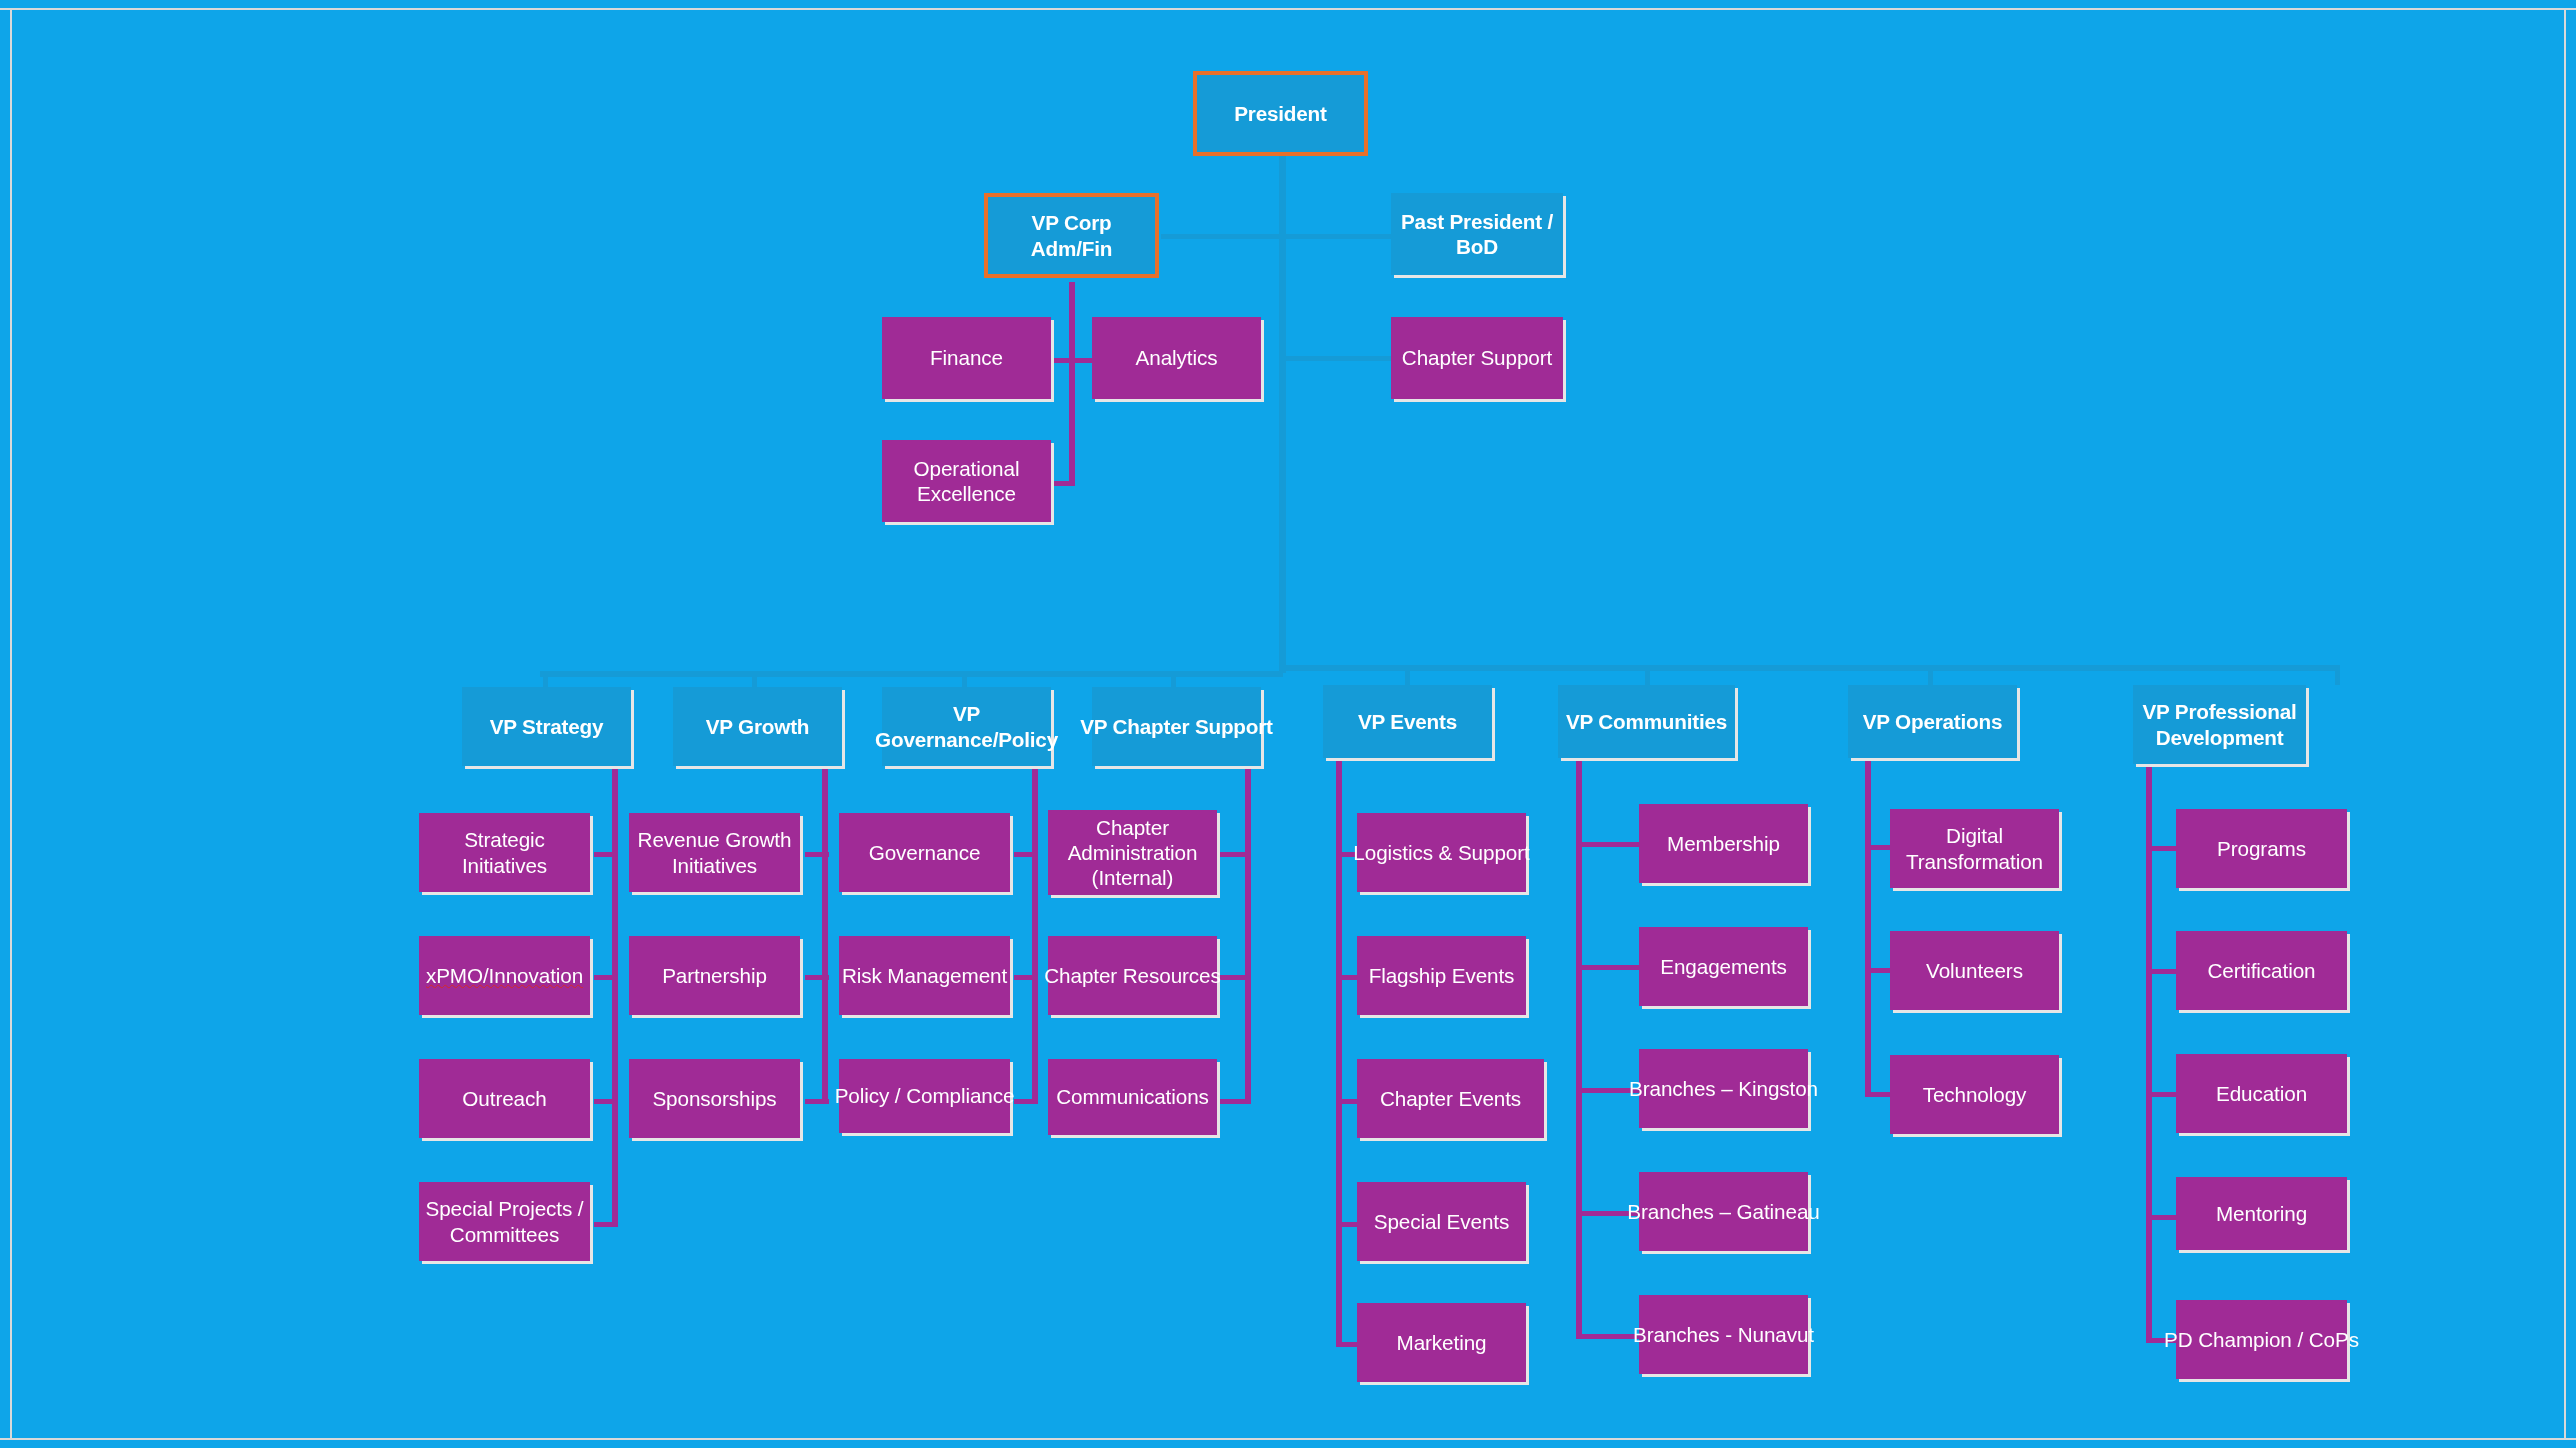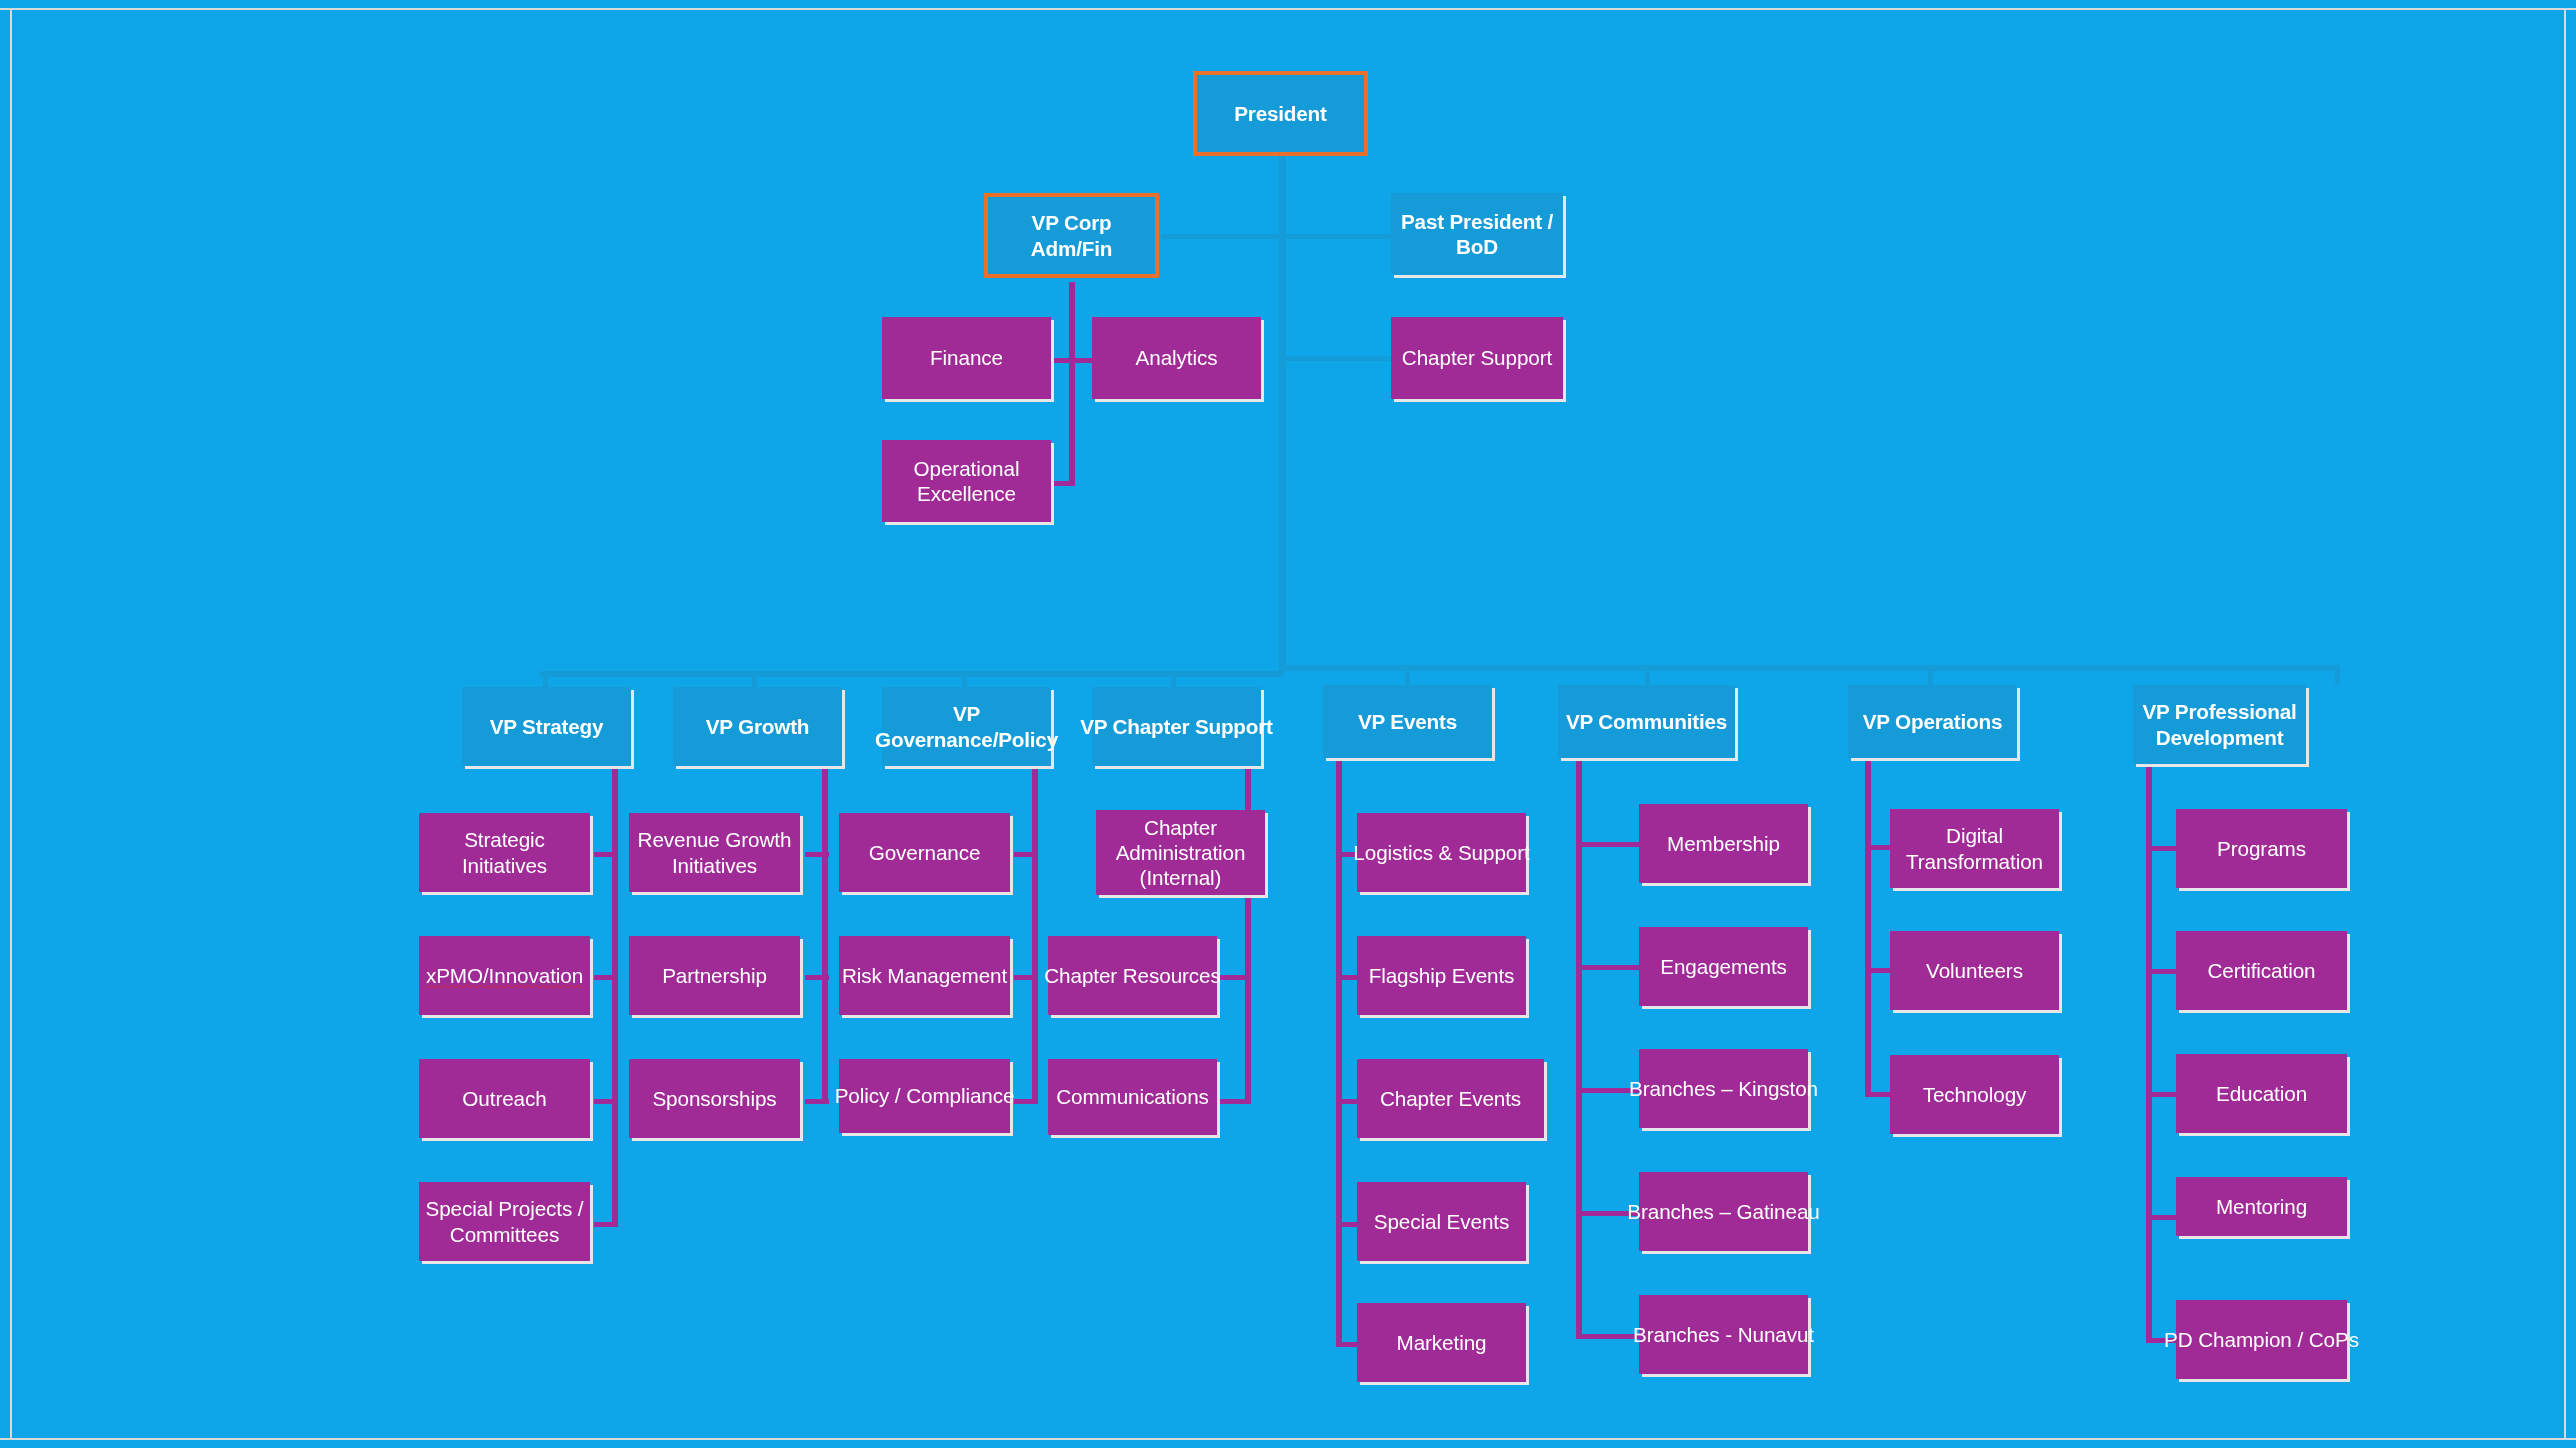--- a/index.html
+++ b/index.html
@@ -245,21 +245,21 @@
   <div class="node magenta nowrap" style="left:839px; top:813px; width:171px; height:79px;">
     <span class="label">Governance</span>
   </div>
   <div class="node magenta nowrap" style="left:839px; top:936px; width:171px; height:79px;">
     <span class="label">Risk Management</span>
   </div>
   <div class="node magenta nowrap" style="left:839px; top:1059px; width:171px; height:74px;text-align:center;">
     <span class="label">Policy / Compliance</span>
   </div>
 
-  <div class="node magenta" style="left:1048px; top:810px; width:169px; height:85px;margin-left:48px;">
+  <div class="node magenta" style="left:1048px; top:810px; width:169px; height:85px;">
     <span class="label">Chapter
 Administration
 (Internal)</span>
   </div>
   <div class="node magenta nowrap" style="left:1048px; top:936px; width:169px; height:79px;">
     <span class="label">Chapter Resources</span>
   </div>
   <div class="node magenta nowrap" style="left:1048px; top:1059px; width:169px; height:76px;">
     <span class="label">Communications</span>
   </div>
@@ -309,21 +309,21 @@
 
   <div class="node magenta" style="left:2176px; top:809px; width:171px; height:79px;">
     <span class="label">Programs</span>
   </div>
   <div class="node magenta" style="left:2176px; top:931px; width:171px; height:79px;">
     <span class="label">Certification</span>
   </div>
   <div class="node magenta" style="left:2176px; top:1054px; width:171px; height:79px;">
     <span class="label">Education</span>
   </div>
-  <div class="node magenta" style="left:2176px; top:1177px; width:171px; height:59px;">
+  <div class="node magenta" style="left:2176px; top:1177px; width:171px; height:73px;">
     <span class="label">Mentoring</span>
   </div>
   <div class="node magenta nowrap" style="left:2176px; top:1300px; width:171px; height:79px;">
     <span class="label">PD Champion / CoPs</span>
   </div>
 
 </div>
 
 
 </body></html>

